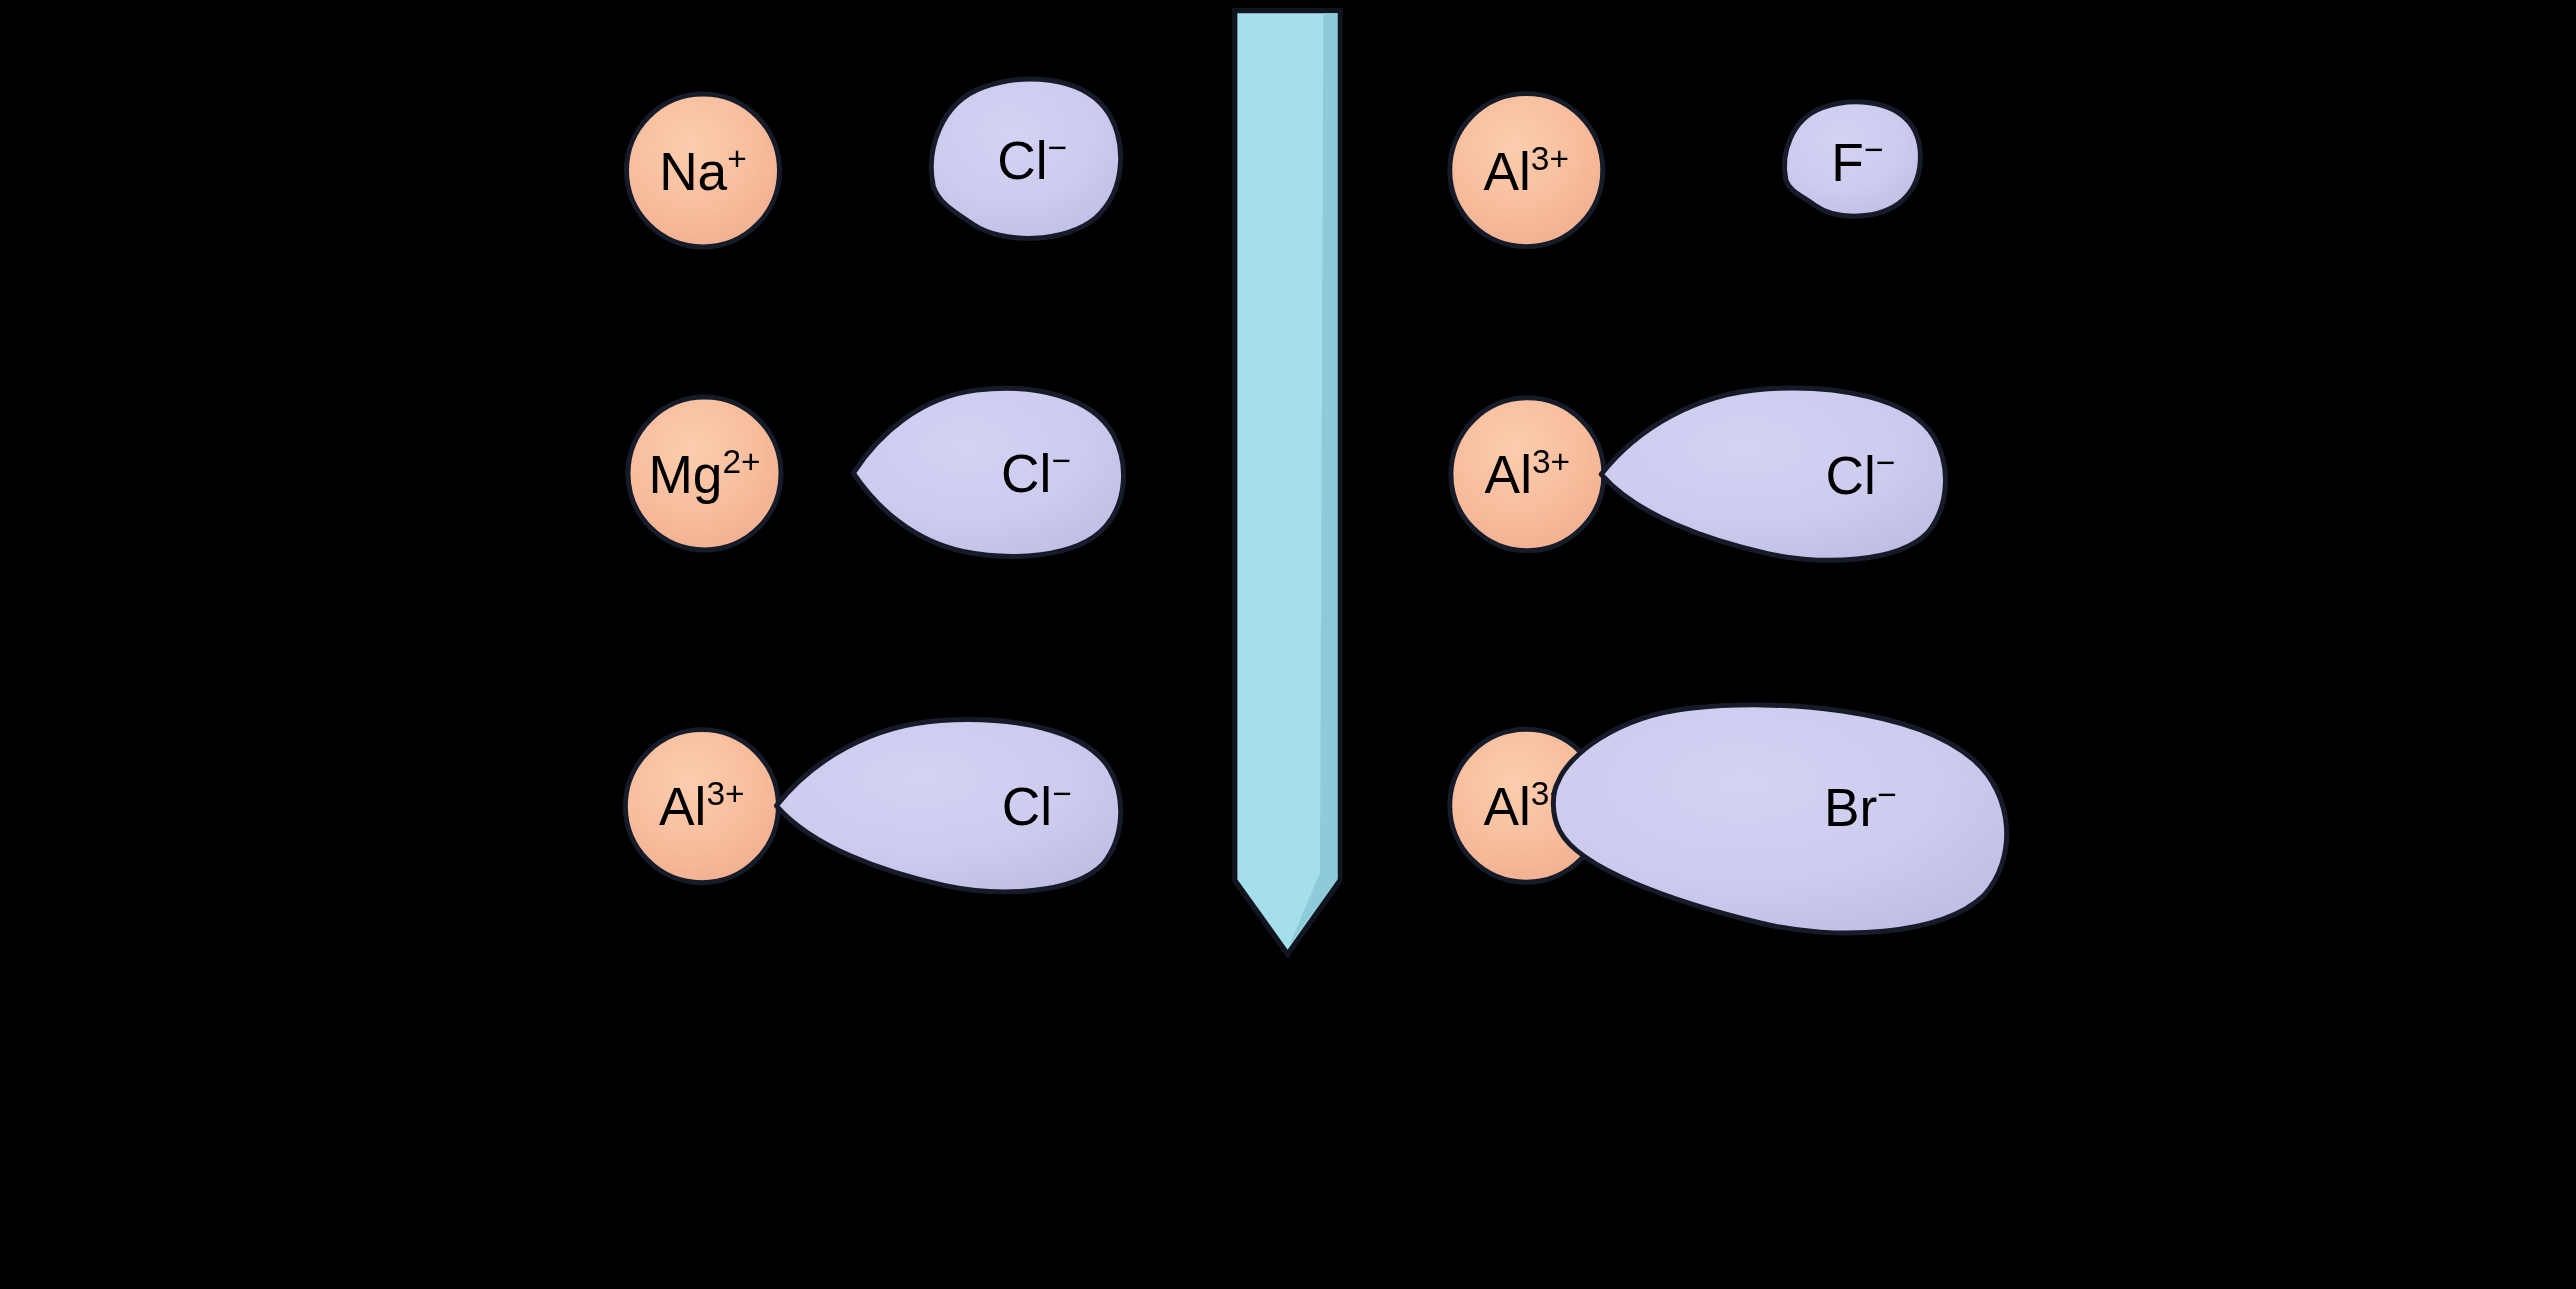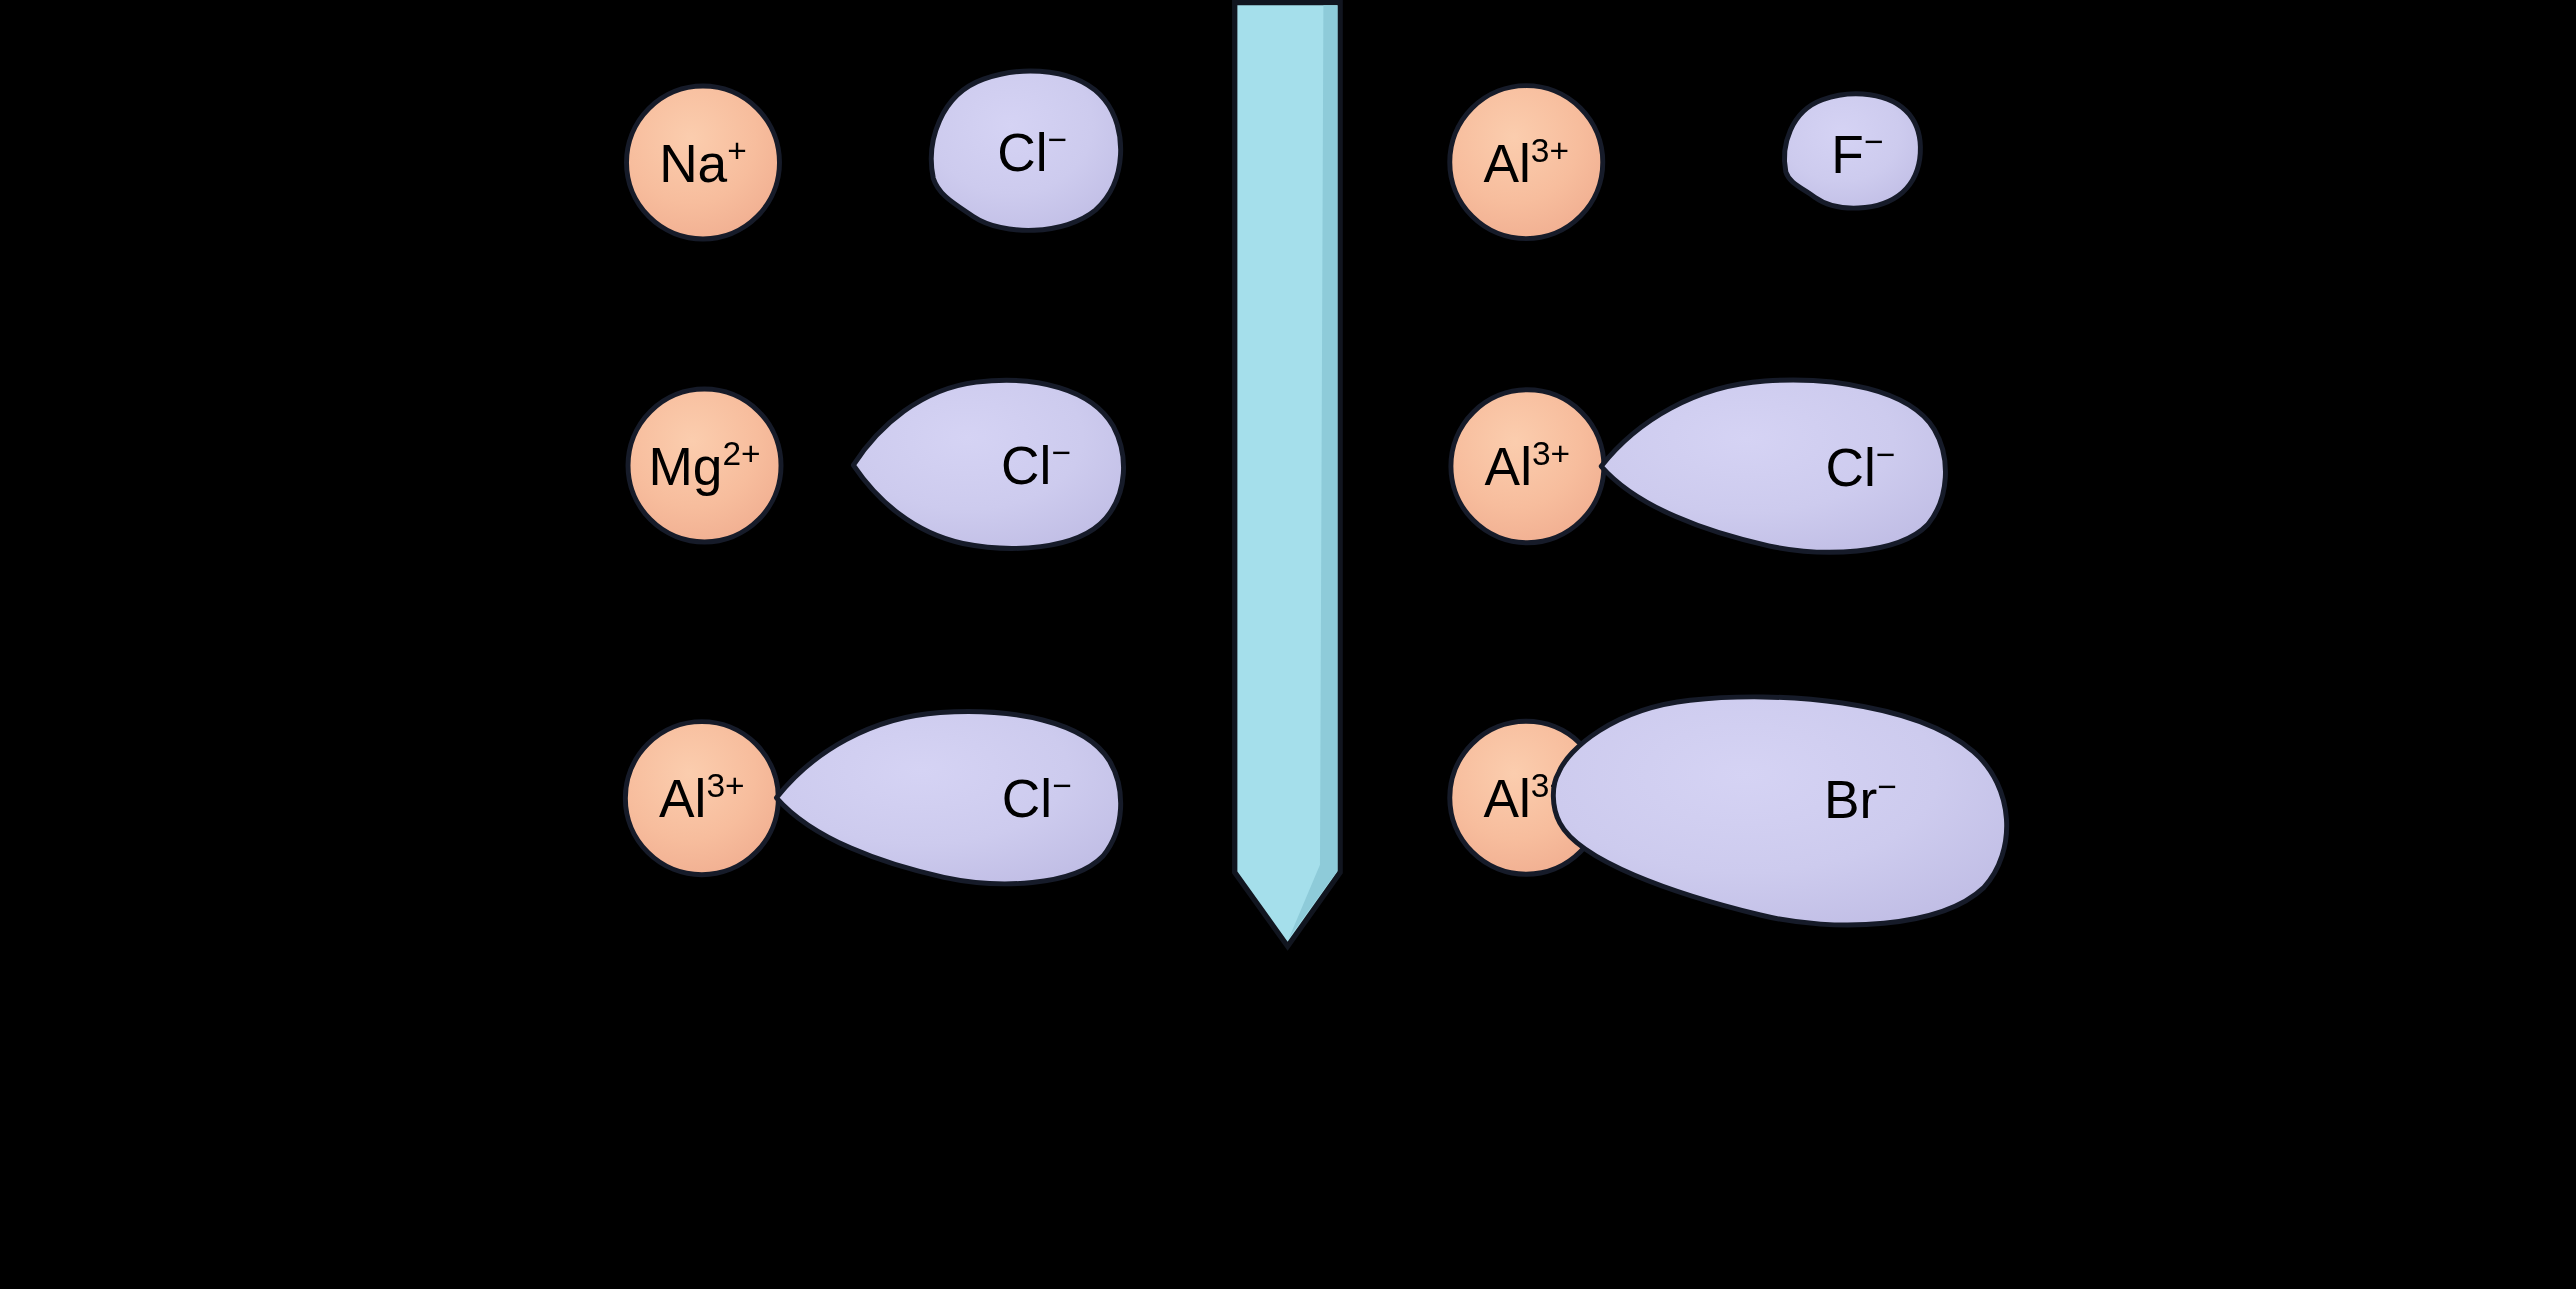--- a/index.html
+++ b/index.html
@@ -1,20 +1,20 @@
 <!DOCTYPE html>
 <html style="--background: #000000; --outline: #161b29; --label-color: #000000; --cation-fill-light: #fbcdae; --cation-fill-mid: #f7bd9d; --cation-fill-edge: #efab8e; --anion-fill-light: #d5d3f4; --anion-fill-mid: #cdcbee; --anion-fill-edge: #bfbce4; --arrow-fill: #a5dfeb; --arrow-shade: #8ecbd9; --arrow-outline: #11151f;font-size:8.2px"><head>
 <meta charset="utf-8">
 <style>
   :root{
     --background:#000000; --outline:#161b29; --label-color:#000000;
     --arrow-fill:#a5dfeb; --arrow-shade:#8ecbd9; --arrow-outline:#11151f;
   }
   html,body{margin:0;padding:0;background:var(--background);}
-  .stage{width:100%;max-width:3487px;margin:0 auto;}
+  .stage{width:100%;max-width:3487px;margin:8px auto;}
   svg{display:block;width:100%;height:auto;}
   .cation{fill:url(#gradCation);stroke:var(--outline);stroke-width:13;}
   .anion{fill:url(#gradAnion);stroke:var(--outline);stroke-width:13;stroke-linejoin:round;}
   .arrow-body{fill:var(--arrow-fill);stroke:var(--arrow-outline);stroke-width:14;stroke-linejoin:miter;}
   .arrow-band{fill:var(--arrow-shade);}
   .ion-label{
     font-family:"Liberation Sans","DejaVu Sans",sans-serif;
     font-size:140px; fill:var(--label-color);
     text-anchor:middle;
   }

